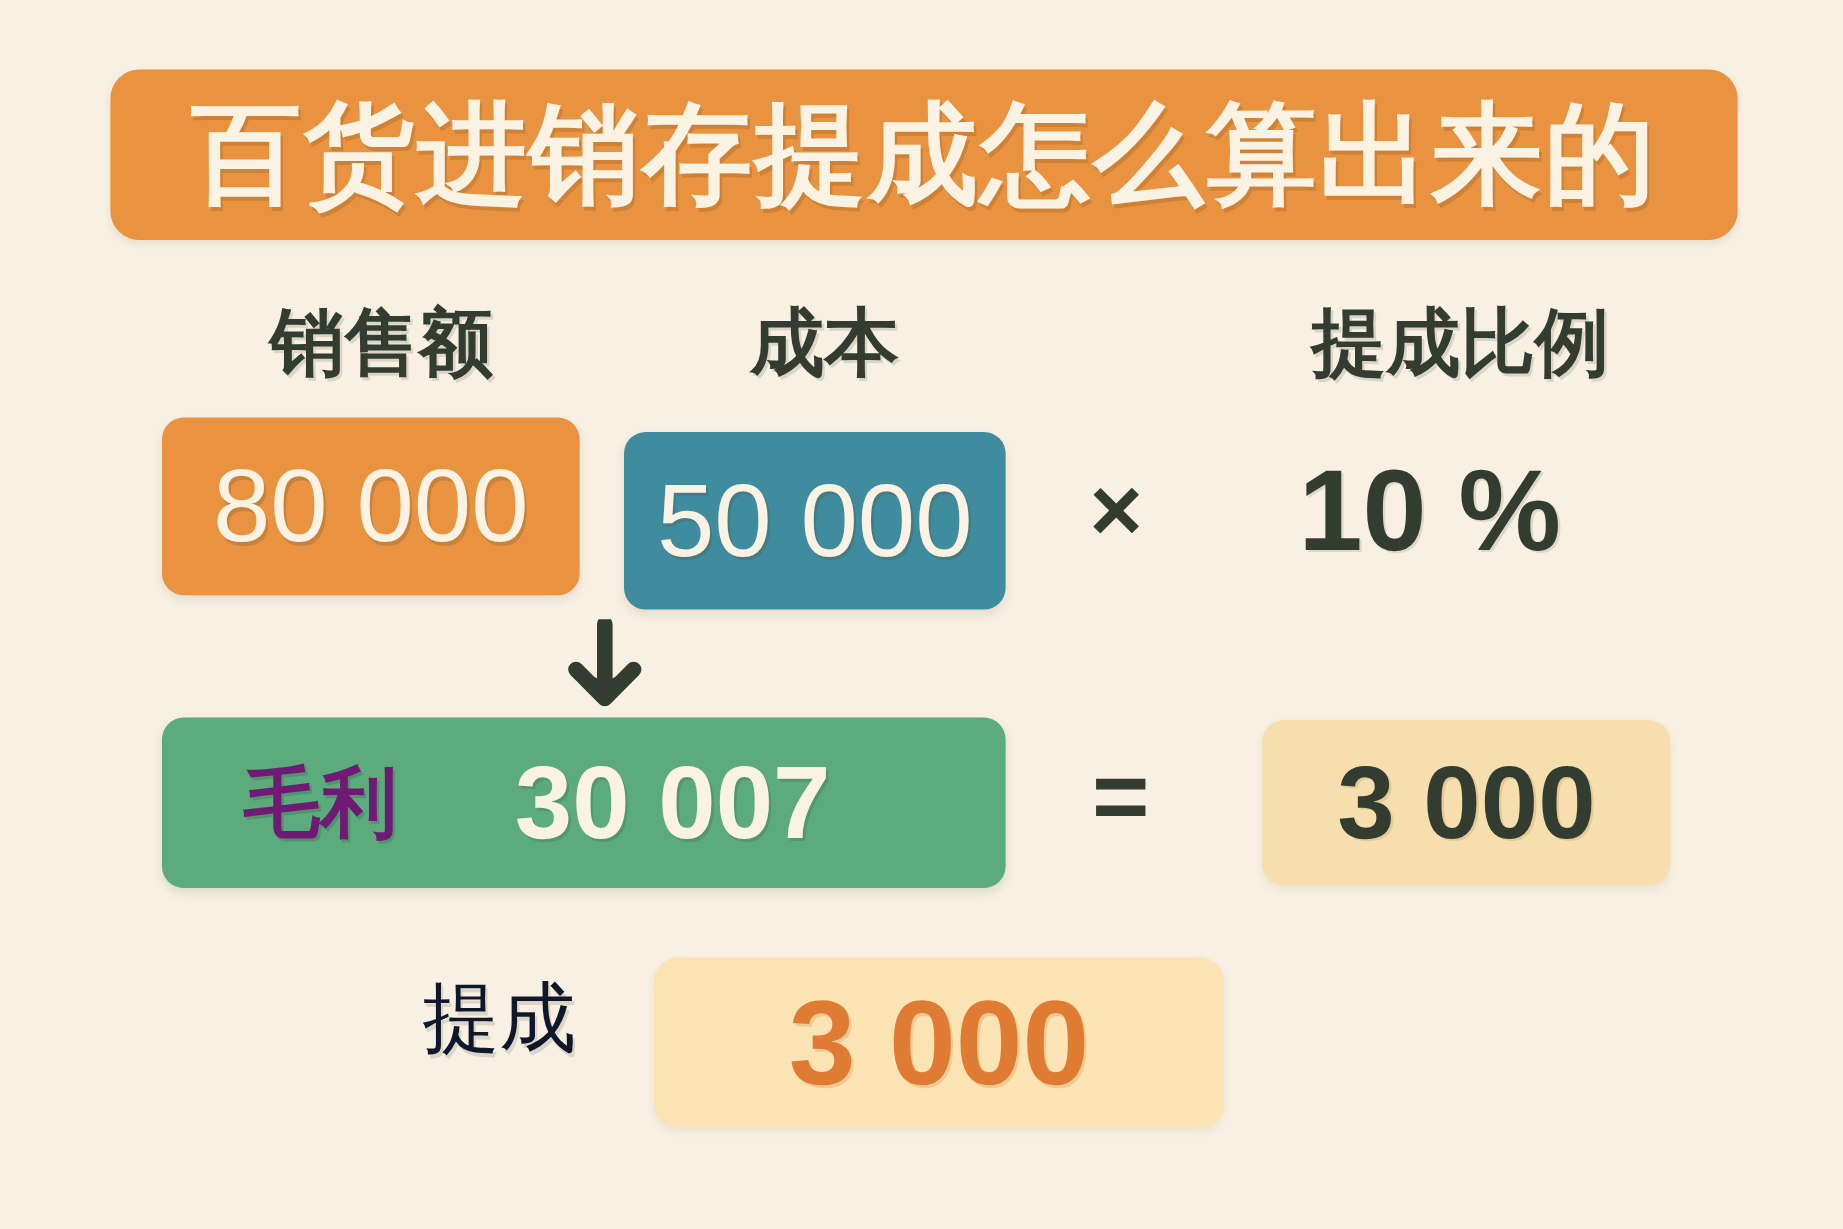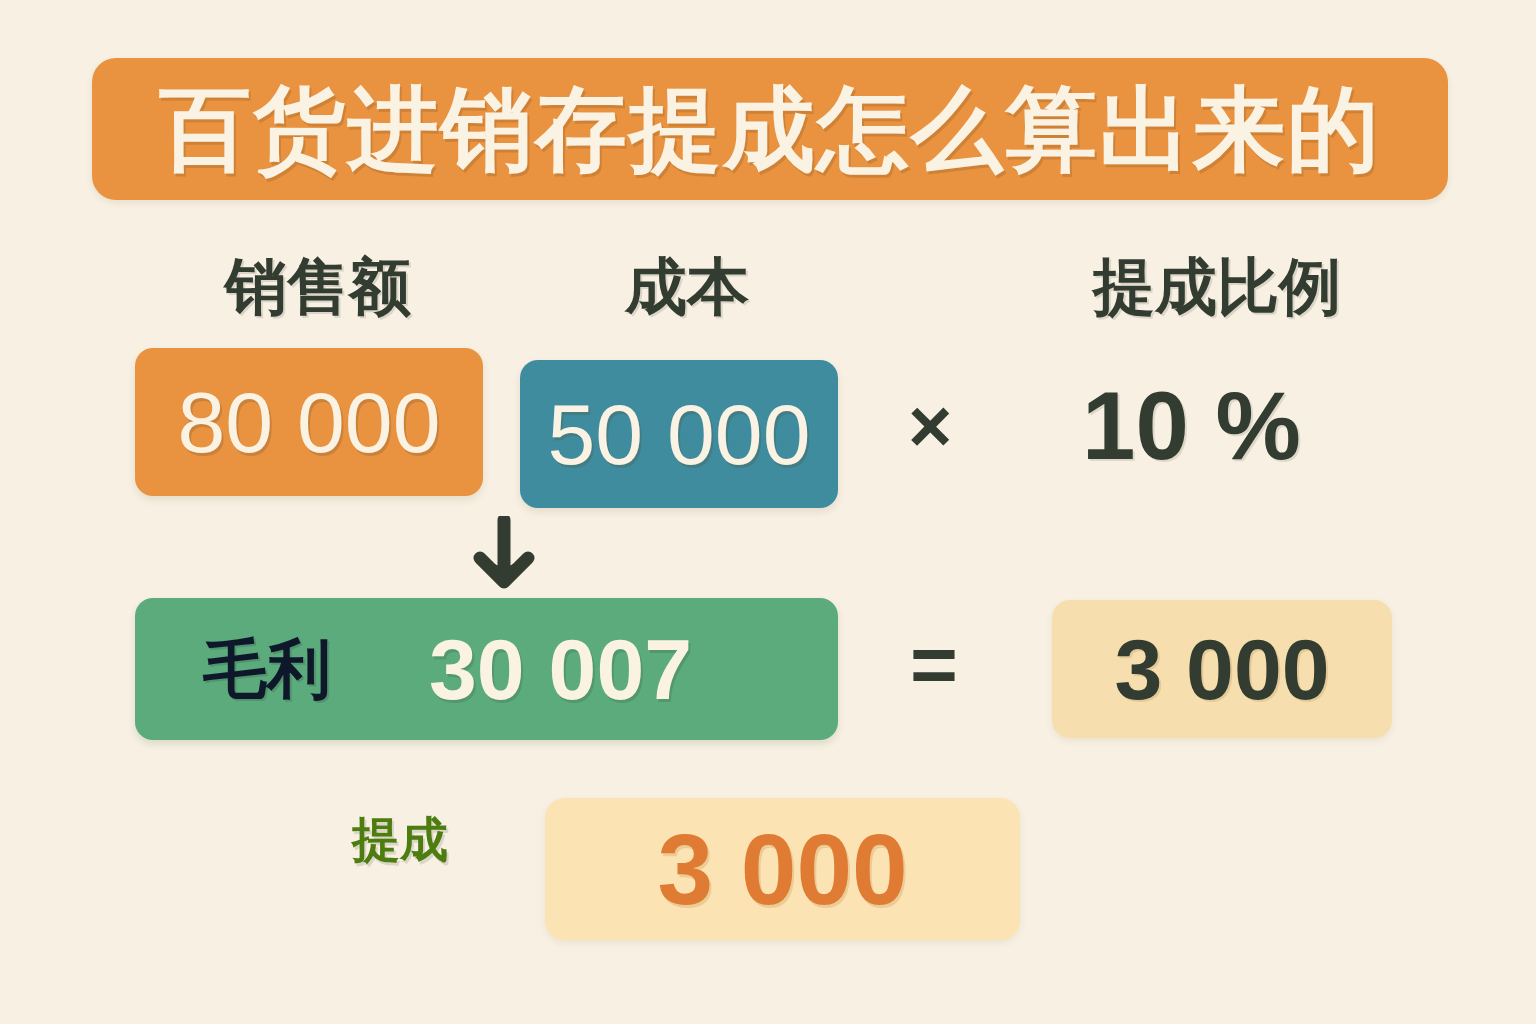--- a/index.html
+++ b/index.html
@@ -134,21 +134,21 @@
     left: 135px; top: 598px;
     width: 703px; height: 142px;
     background: #5CAB7D;
     border-radius: 18px;
     display: flex;
     align-items: center;
     box-shadow: 0 4px 7px rgba(80, 110, 85, 0.16);
   }
   .profit-label {
     margin-left: 68px;
-    color: #0f172a;
+    color: #701a75;
     font-size: 64px;
     font-weight: bold;
     line-height: 1;
     white-space: nowrap;
     text-shadow: 2px 2px 0 rgba(40, 70, 50, 0.22);
   }
   .profit-num {
     margin-left: 98px;
     color: #FAF3E4;
     font-size: 86px;
@@ -176,23 +176,23 @@
     font-weight: bold;
     line-height: 1;
     white-space: nowrap;
     text-shadow: 2px 2px 0 rgba(160, 130, 70, 0.22);
   }
 
   
   .summary-label {
     position: absolute;
     left: 352px; top: 816px;
-    color: #4d7c0f;
-    font-size: 48px;
-    font-weight: bold;
+    color: #0f172a;
+    font-size: 64px;
+    font-weight: normal;
     line-height: 1;
     white-space: nowrap;
     text-shadow: 2px 3px 0 rgba(120, 120, 100, 0.22);
   }
   .box-summary {
     position: absolute;
     left: 545px; top: 798px;
     width: 475px; height: 142px;
     background: #FBE3B4;
     border-radius: 20px;

